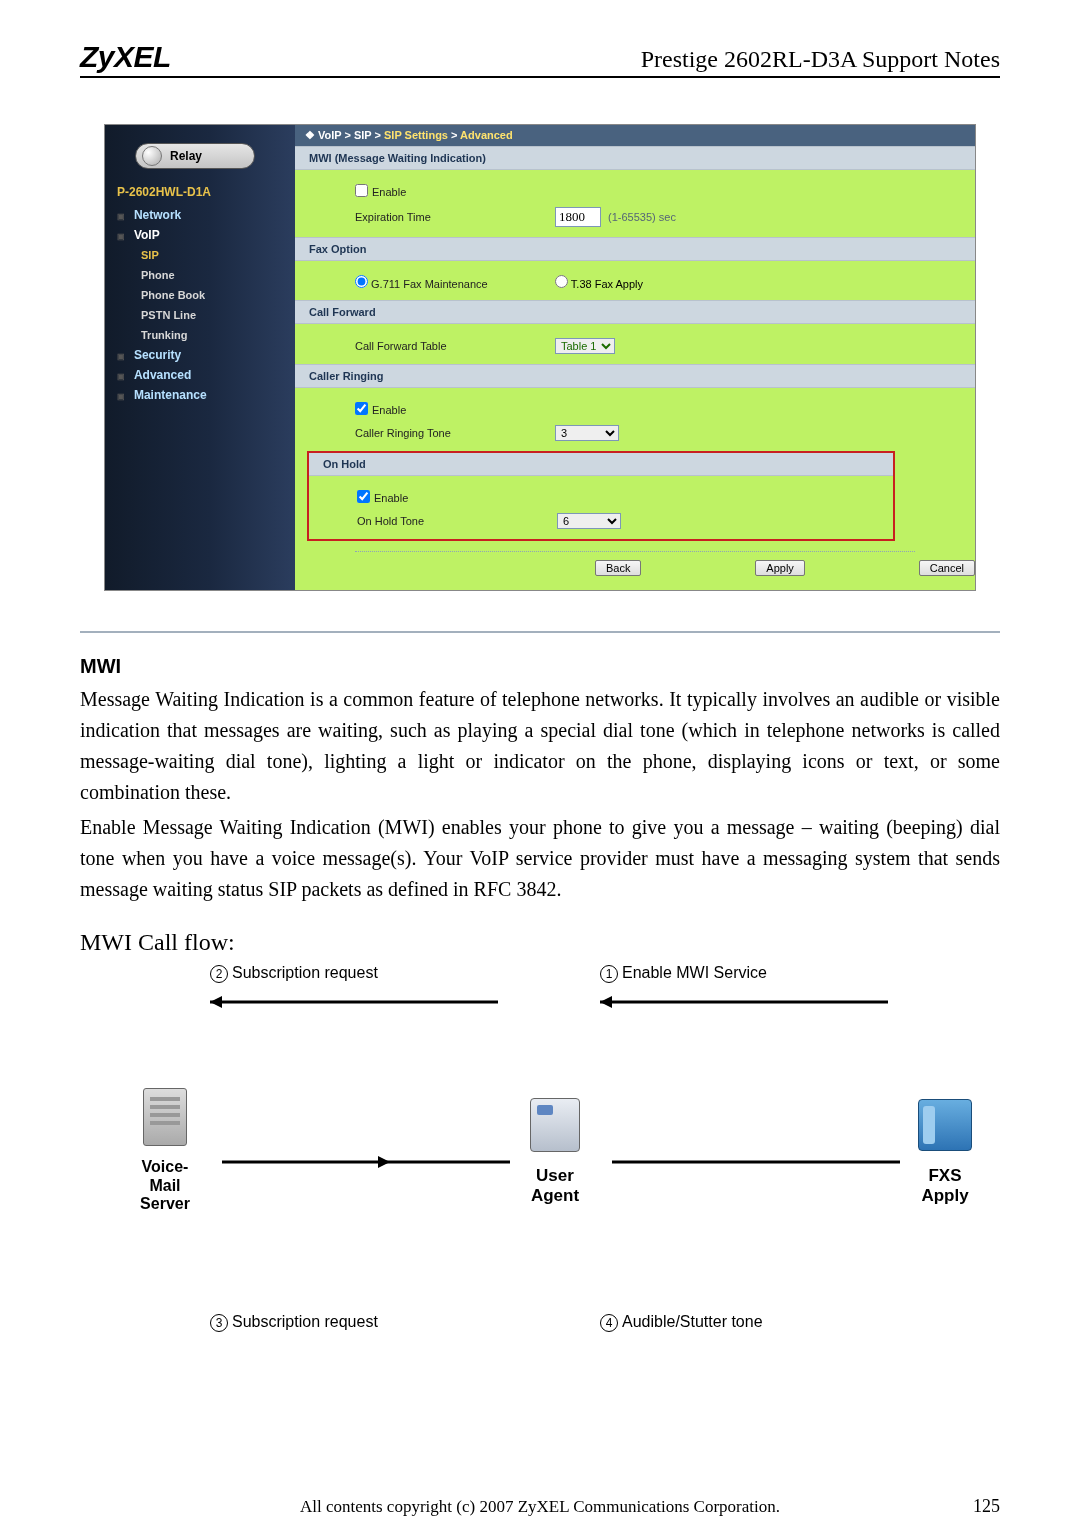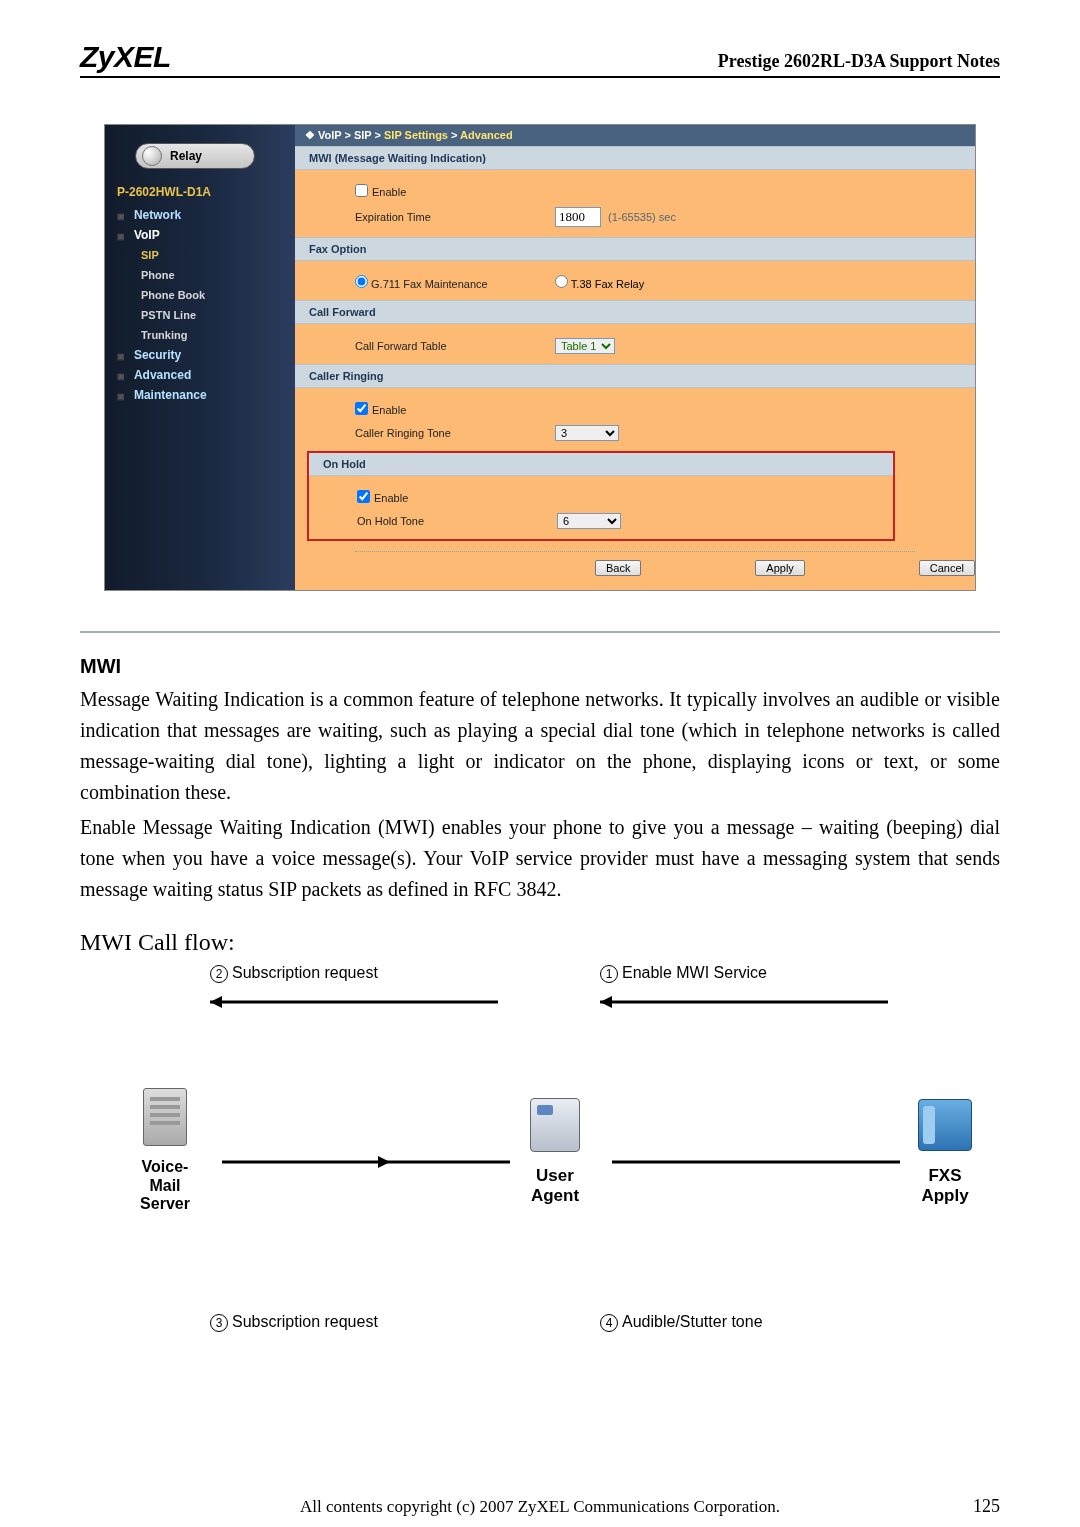--- a/index.html
+++ b/index.html
@@ -20,22 +20,22 @@
     }
     .logo {
       font-family: Arial, sans-serif;
       font-weight: 900;
       font-style: italic;
       font-size: 30px;
       letter-spacing: -0.5px;
       color: #000;
     }
     .doc-title {
-      font-size: 18px;
-      font-weight: bold;
+      font-size: 24px;
+      font-weight: normal;
     }
     .screenshot {
       width: 872px;
       margin: 0 auto 40px auto;
       border: 1px solid #888;
       display: flex;
       font-family: Verdana, Arial, sans-serif;
       font-size: 11px;
       background: #fff;
     }
@@ -68,21 +68,21 @@
     }
     .plus-icon { color:#555; font-weight:bold; font-size:8px; margin-right:6px;}
     .minus-icon { color:#555; font-weight:bold; font-size:8px; margin-right:6px;}
     .prod { color: #e8c24a; font-weight: bold; font-size: 12px; margin-bottom: 6px; }
     .nav-item, .nav-child { padding: 3px 0; font-size: 12px; }
     .nav-link { color: #b6e0ff; font-weight: bold; cursor: pointer; }
     .nav-white { color: #fff; font-weight: bold; }
     .nav-children { margin-left: 24px; }
     .nav-children .nav-child { color: #d7d7d7; font-weight: bold; font-size: 11px; padding: 4px 0;}
     .nav-children .nav-child.active { color:#e8c24a;}
-    .content-pane { flex: 1; background:#fdba74; }
+    .content-pane { flex: 1; background:#bef264; }
     .breadcrumb {
       background: #49627f;
       color: #fff;
       font-weight: bold;
       font-size: 11px;
       padding: 4px 10px;
     }
     .breadcrumb .g { color:#ffe36e; }
     .section-h {
       background: #cdd7e0;
@@ -280,21 +280,21 @@
 
     <div class="section-h">Fax Option</div>
     <div class="section-body">
       <div class="row">
         <span class="lbl">
           <input type="radio" name="fax" checked="" style="">
           <span>G.711 Fax Maintenance</span>
         </span>
         <span class="ctl">
           <input type="radio" name="fax" style="">
-          <span>T.38 Fax Relay</span>
+          <span>T.38 Fax Apply</span>
         </span>
       </div>
     </div>
 
     <div class="section-h">Call Forward</div>
     <div class="section-body">
       <div class="row">
         <span class="lbl">Call Forward Table</span>
         <span class="ctl">
           <select class="sel green-sel">

